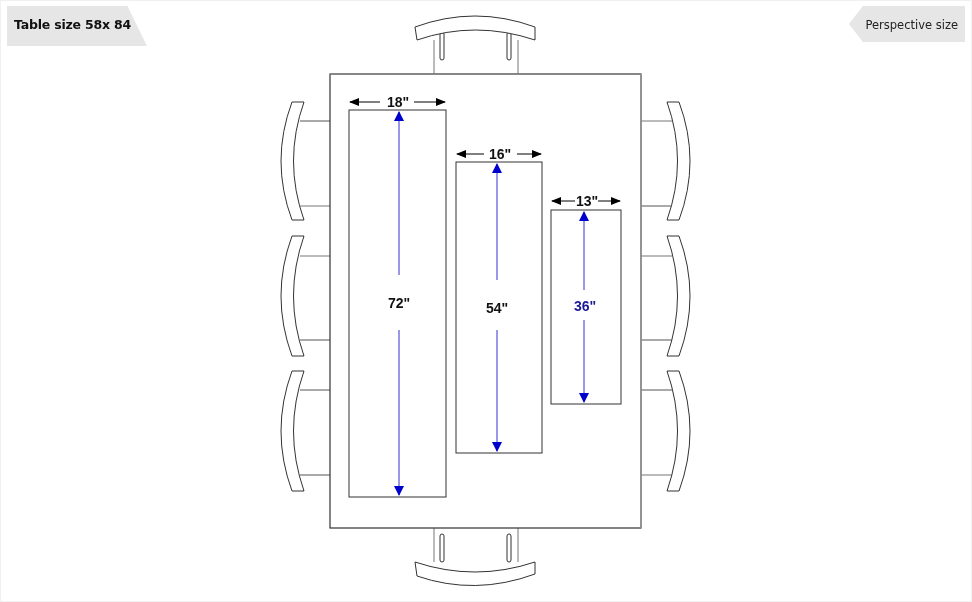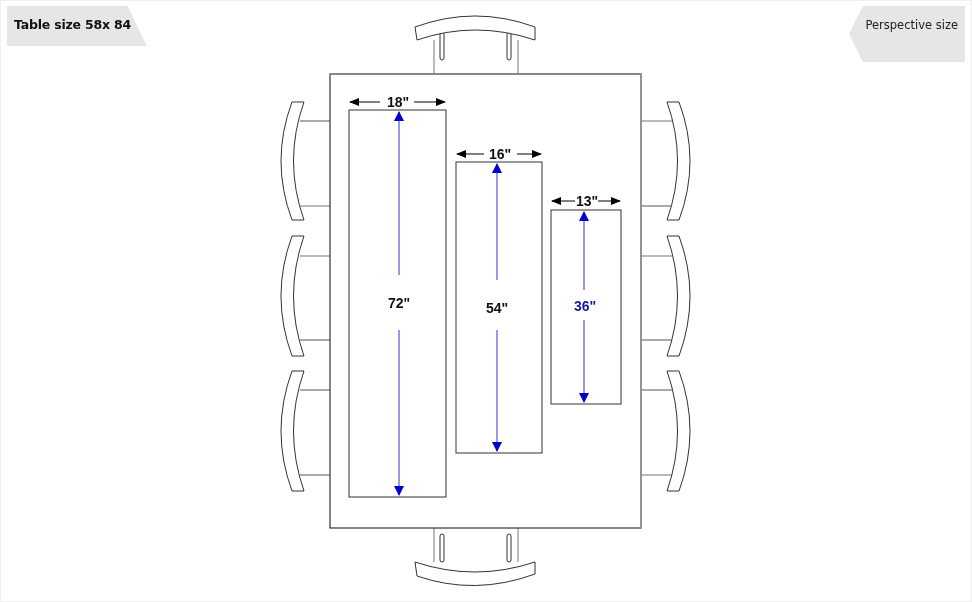--- a/index.html
+++ b/index.html
@@ -1,21 +1,21 @@
 <!DOCTYPE html>
 <html><head>
 <meta charset="utf-8">
 <style>
   html,body{margin:0;padding:0;background:#ffffff;}
   body{width:972px;height:602px;position:relative;overflow:hidden;font-family:"DejaVu Sans",sans-serif;}
   .frame{position:absolute;left:0;top:0;width:970px;height:600px;border:1px solid #f0f0f0;background:#fff;}
   .tag-left{position:absolute;left:7px;top:6px;height:40px;width:140px;background:#e6e6e6;
     clip-path:polygon(0 0,86% 0,100% 100%,0 100%);}
   .tag-left span{position:absolute;left:7px;top:11px;font-size:12.5px;font-weight:bold;color:#111;font-family:"DejaVu Sans",sans-serif;letter-spacing:-0.2px;}
-  .tag-right{position:absolute;right:7px;top:6px;height:56px;width:116px;background:#e6e6e6;
+  .tag-right{position:absolute;right:7px;top:6px;height:36px;width:116px;background:#e6e6e6;
     clip-path:polygon(12% 0,100% 0,100% 100%,12% 100%,0 50%);}
   .tag-right span{position:absolute;right:7px;top:12px;font-size:11.5px;color:#222;font-family:"DejaVu Sans",sans-serif;}
   svg{position:absolute;left:0;top:0;}
   .lbl{font-family:"Liberation Sans",sans-serif;font-weight:bold;font-size:14px;}
 </style>
 </head>
 <body>
 
 <div class="frame"></div>
 

